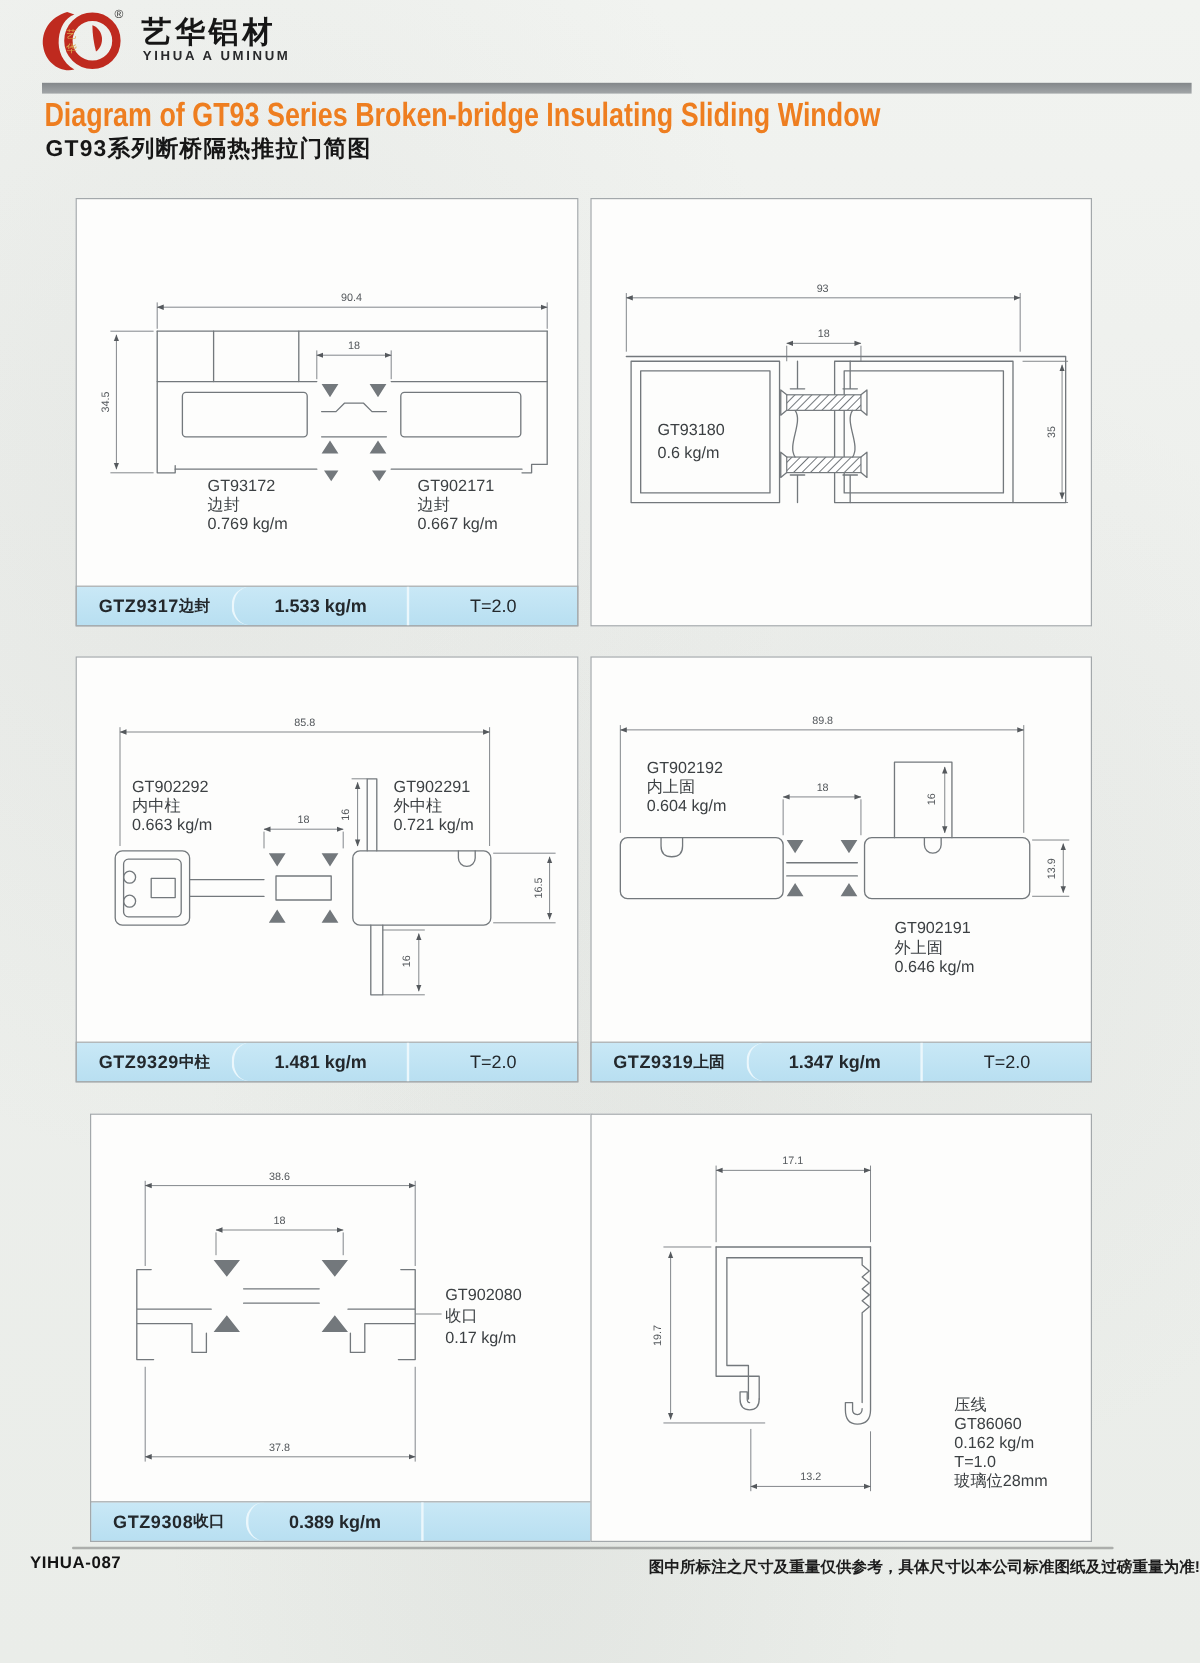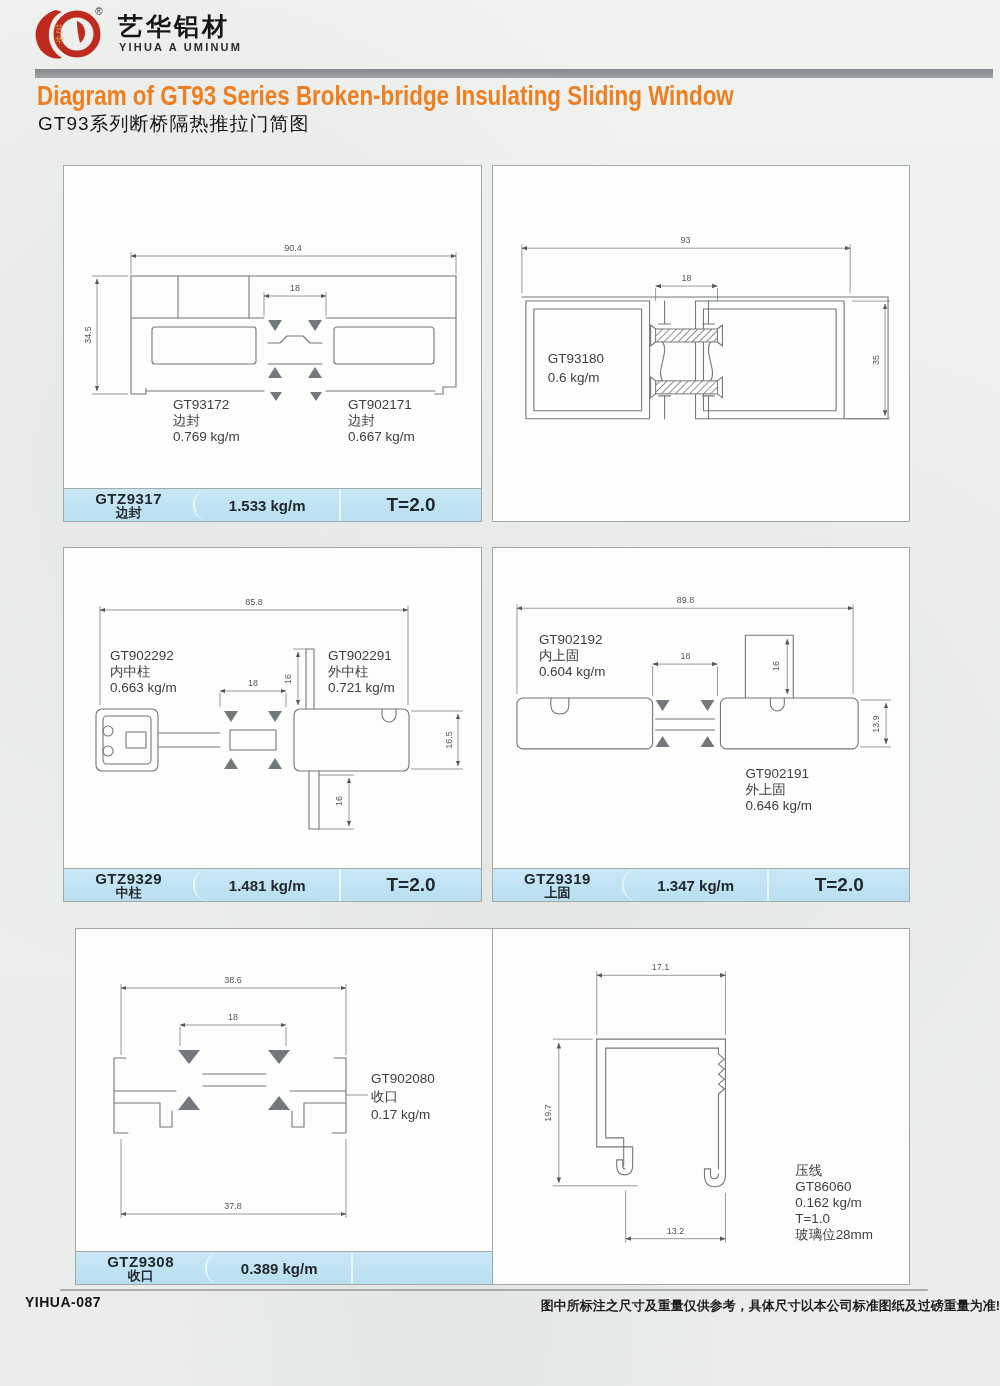--- a/index.html
+++ b/index.html
@@ -12,30 +12,30 @@
       radial-gradient(ellipse at 72% 55%, rgba(170,176,173,.10), transparent 45%),
       radial-gradient(ellipse at 45% 88%, rgba(168,173,170,.12), transparent 40%);}
   
   .logo{position:absolute;left:22px;top:6px;width:92px;height:58px;}
   .brand-cn{position:absolute;left:118px;top:10px;font-size:25px;font-weight:bold;color:#161616;letter-spacing:3px;}
   .brand-en{position:absolute;left:119px;top:41px;font-size:11px;font-weight:bold;color:#28292b;letter-spacing:2.2px;}
   .rule{position:absolute;left:35px;top:69px;width:958px;height:9px;
     background:linear-gradient(180deg,#83878a,#a2a6a8);}
   .title-en{position:absolute;left:37px;top:80px;font-size:28px;font-weight:bold;color:#ee7e20;
     transform:scaleX(.8);transform-origin:0 0;white-space:nowrap;letter-spacing:0px;}
-  .title-cn{position:absolute;left:38px;top:111px;font-size:19px;font-weight:normal;color:#161616;letter-spacing:1px;}
+  .title-cn{position:absolute;left:38px;top:111px;font-size:19px;font-weight:bold;color:#161616;letter-spacing:1px;}
   
   .panel{position:absolute;background:#fdfdfc;border:1px solid #a3a8ab;}
   .panel svg.draw{position:absolute;left:0;top:0;}
   .infobar{position:absolute;left:-1px;right:-1px;bottom:-1px;height:34px;display:flex;
     background:linear-gradient(180deg,#c9e8f6,#b8dff1);border:1px solid #a3a8ab;box-sizing:border-box;}
-  .cell{display:flex;flex-direction:column;align-items:center;justify-content:center;color:#23282c;}
+  .cell{display:flex;flex-direction:row;align-items:center;justify-content:center;color:#23282c;}
   .c1{width:31%;}
   .c2{width:34.5%;border-left:2px solid #ebf7fc;font-size:15px;font-weight:bold;border-radius:15px;}
-  .c3{flex:1;border-left:2px solid #ebf7fc;font-size:19px;font-weight:bold;}
+  .c3{flex:1;border-left:2px solid #ebf7fc;font-size:15px;font-weight:normal;}
   .model{font-size:15px;font-weight:bold;letter-spacing:.5px;line-height:15px;}
   .mname{font-size:13px;font-weight:bold;line-height:14px;}
   
   .p{stroke:#73787c;fill:none;stroke-width:1.1;stroke-linejoin:round;stroke-linecap:round;}
   .d{stroke:#7d8286;fill:none;stroke-width:.8;}
   .f{fill:#73787c;stroke:none;}
   .h{fill:url(#hatch);stroke:#73787c;stroke-width:1;}
   .lbl{font-family:"Liberation Sans",sans-serif;font-size:13.5px;fill:#3c4043;}
   .dim{font-family:"Liberation Sans",sans-serif;font-size:9px;fill:#54585c;}
   

